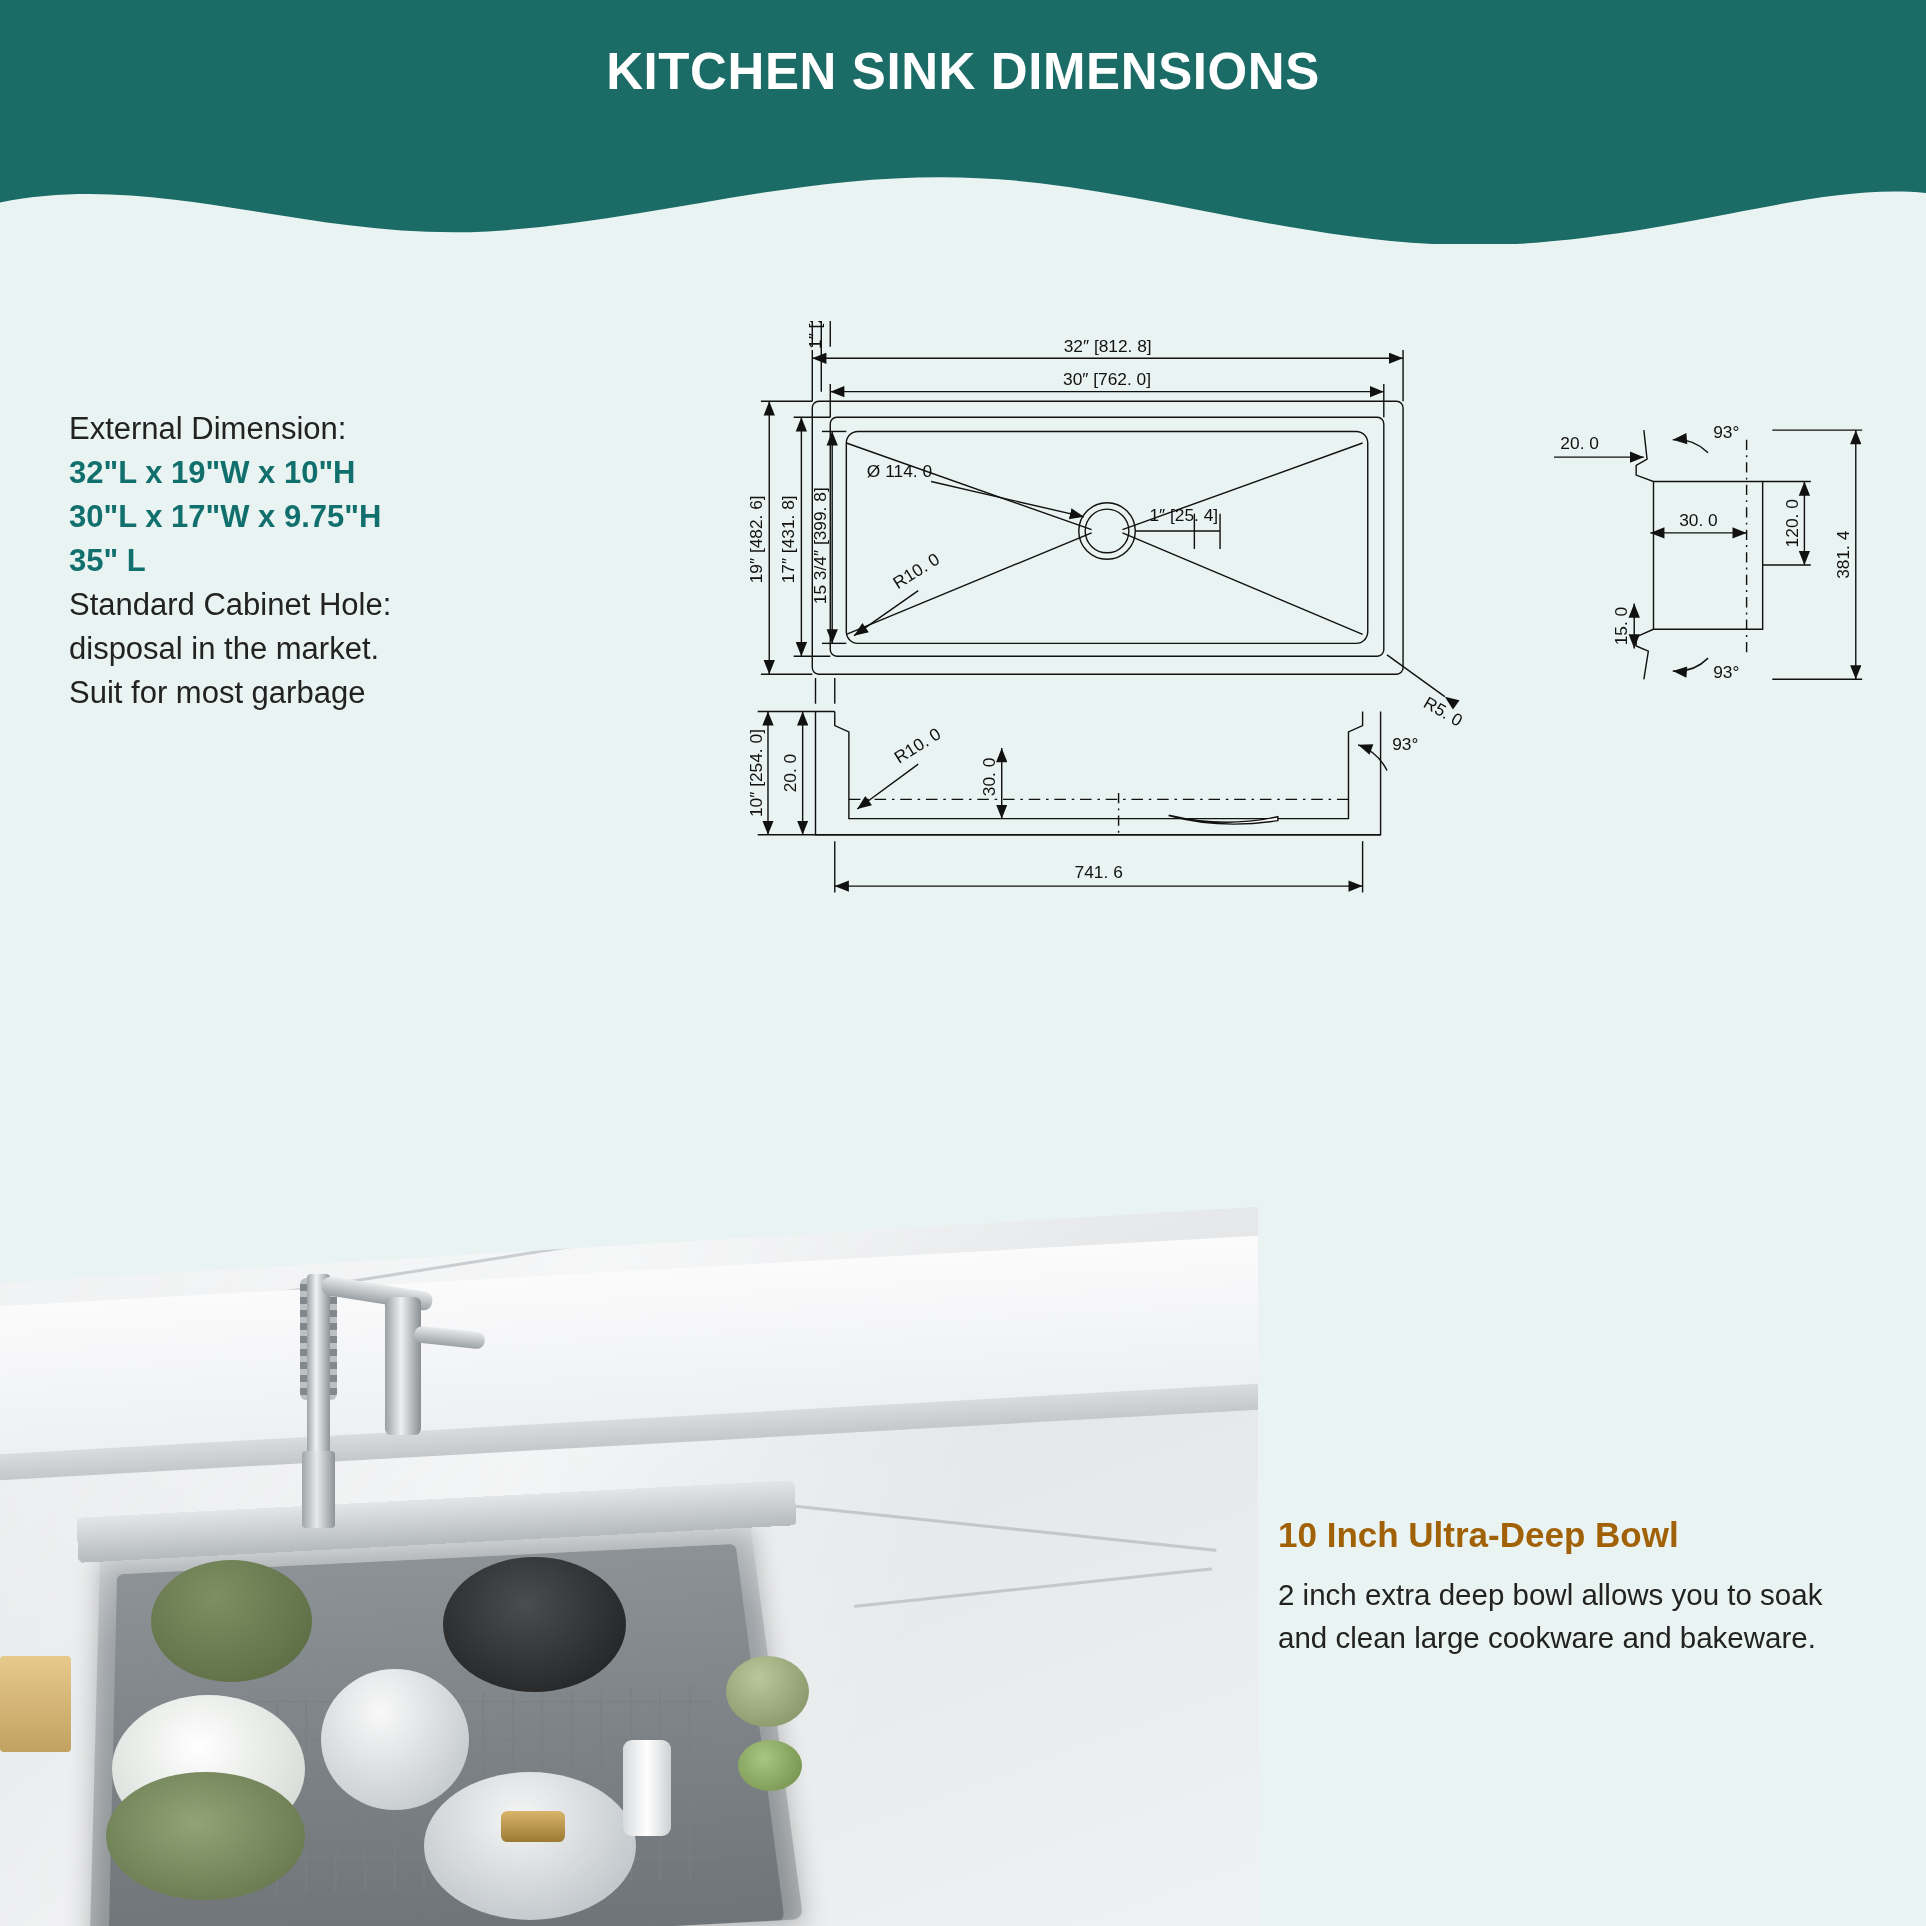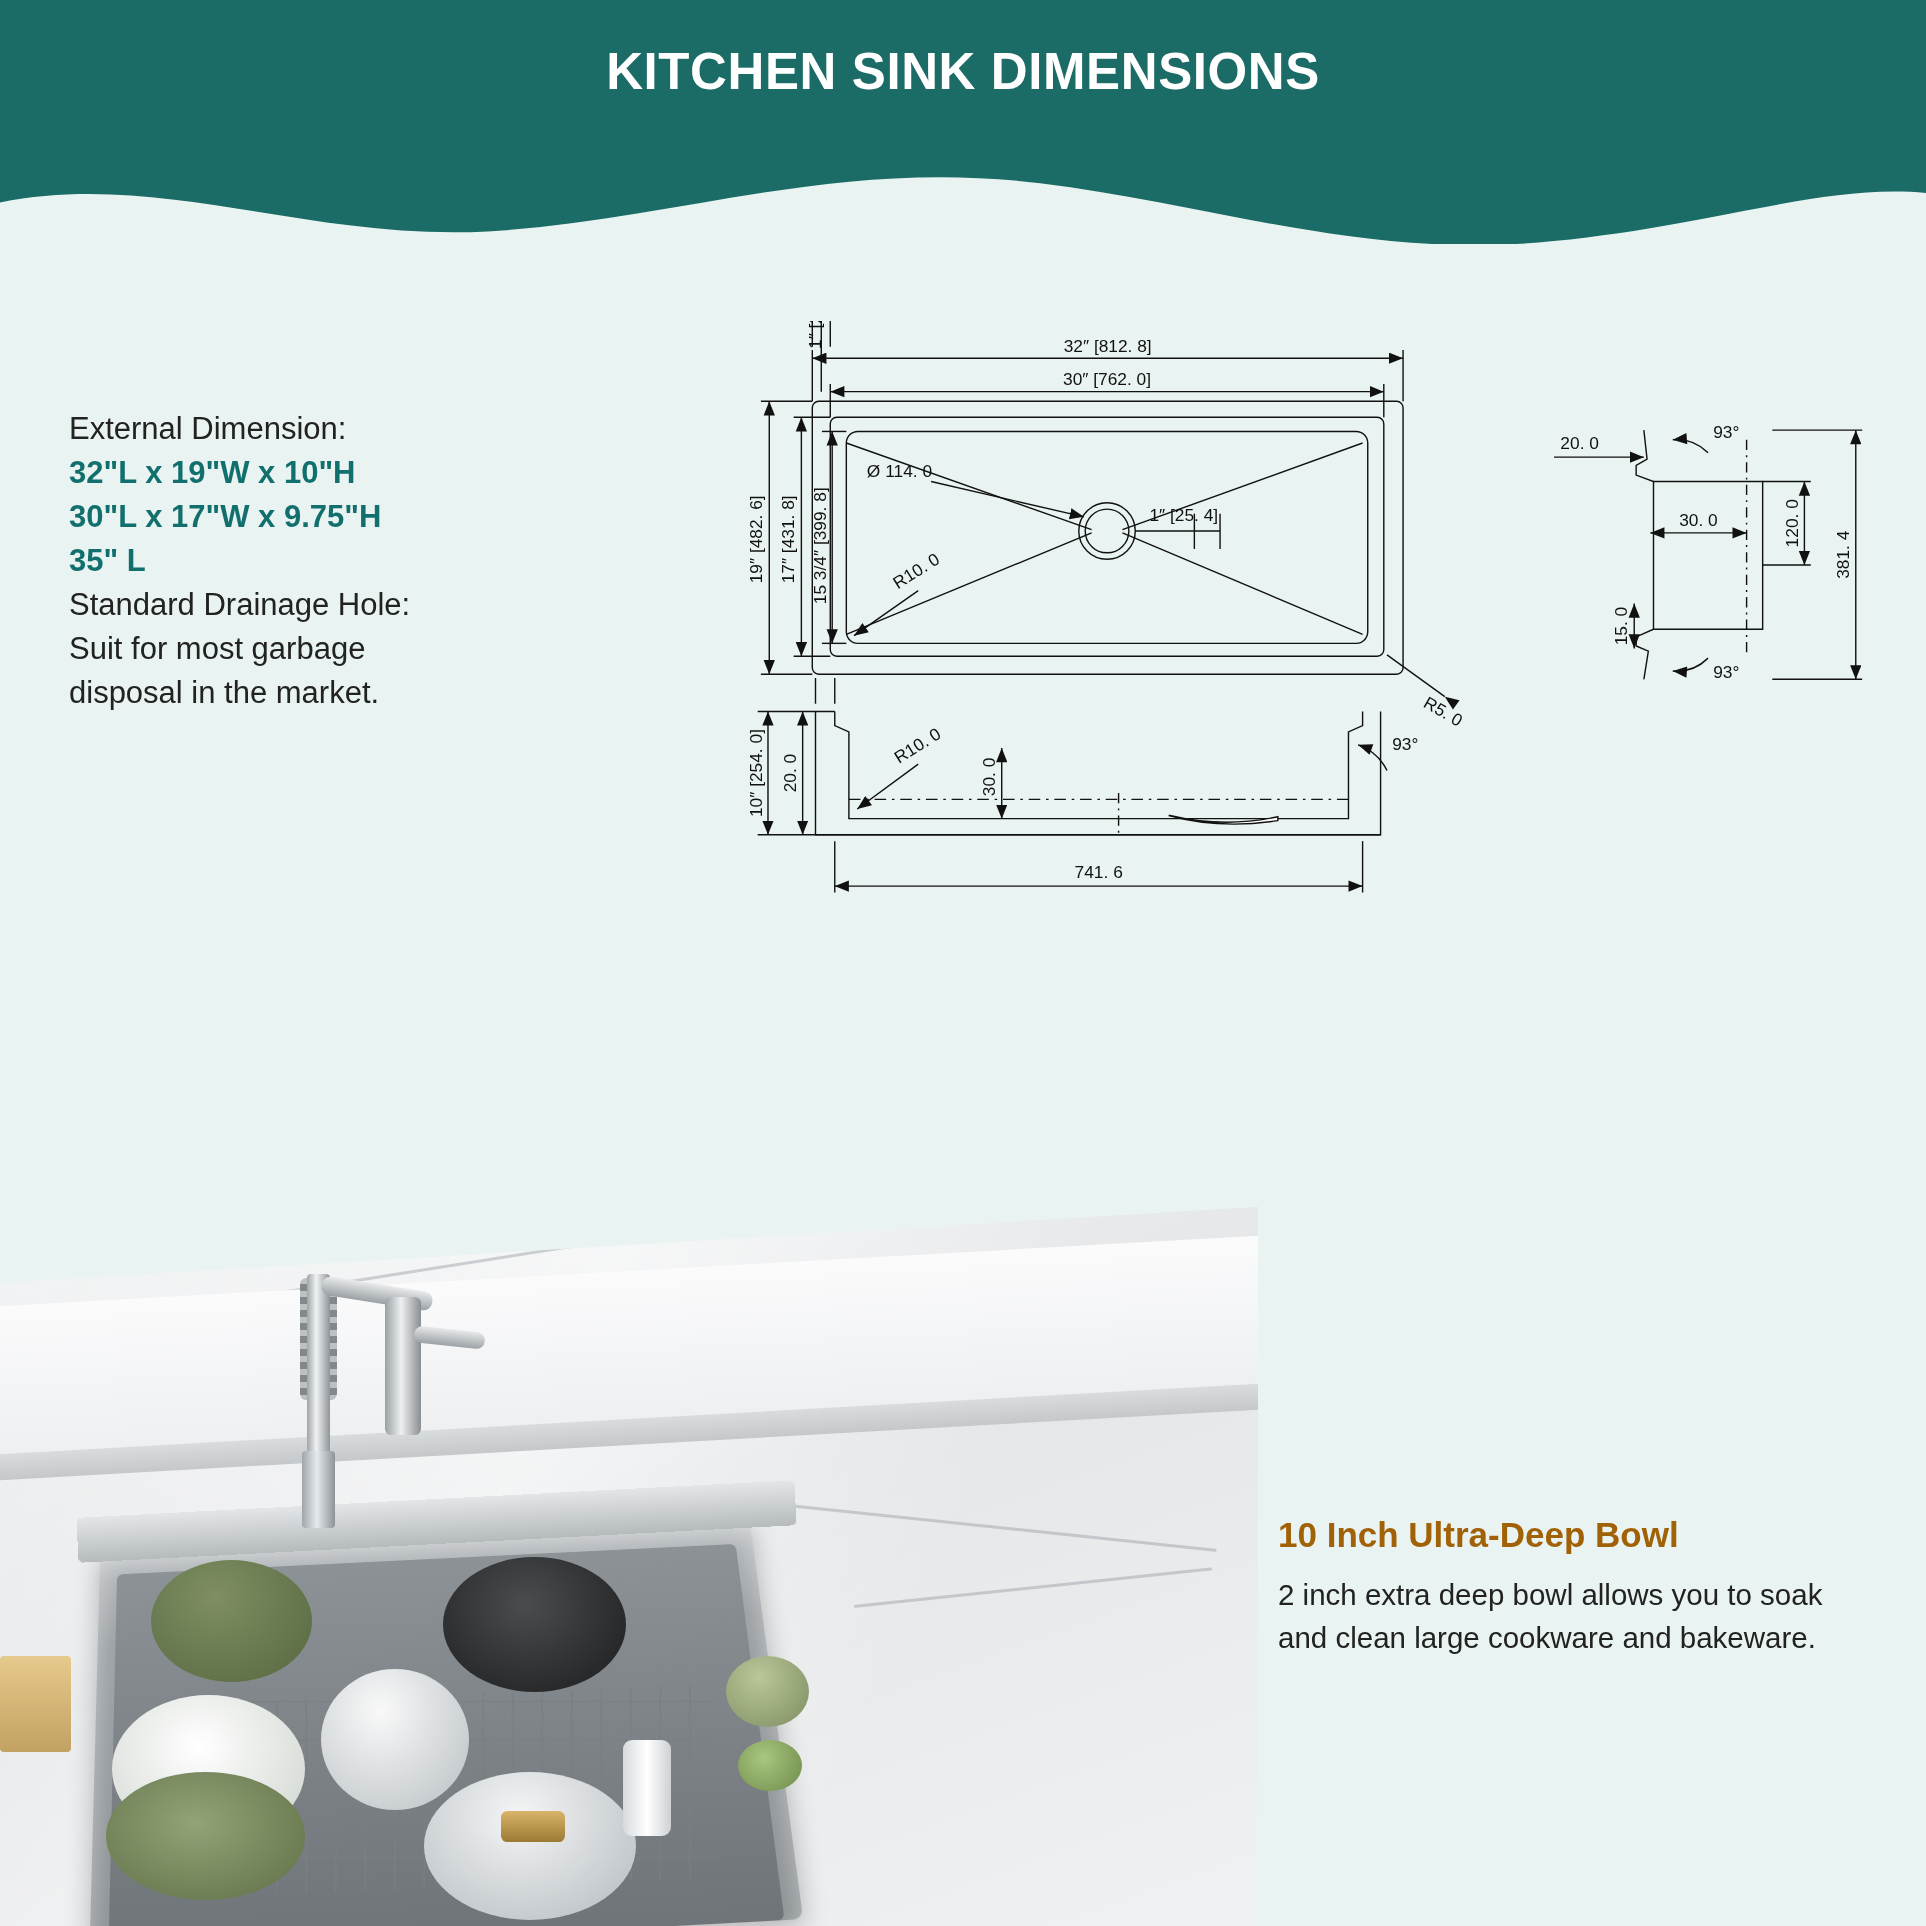--- a/index.html
+++ b/index.html
@@ -222,23 +222,23 @@
     <svg class="wave" viewBox="0 0 3000 190" preserveAspectRatio="none">
       <path d="M0,60 C250,10 480,120 760,105 C1050,88 1300,-10 1620,30 C1900,65 2130,150 2420,120 C2680,94 2840,30 3000,45 L3000,190 L0,190 Z" fill="#e9f3f1"></path>
     </svg>
   </div>
 
   <div class="spec-list">
     <div class="spec-line">External Dimension:</div>
     <div class="spec-line value">32"L x 19"W x 10"H</div>
     <div class="spec-line value">30"L x 17"W x 9.75"H</div>
     <div class="spec-line value">35" L</div>
-    <div class="spec-line">Standard Drainage Hole:</div>
+    <div class="spec-line">Standard Cabinet Hole:</div>
+    <div class="spec-line">disposal in the market.</div>
     <div class="spec-line">Suit for most garbage</div>
-    <div class="spec-line">disposal in the market.</div>
   </div>
 
   <div class="drawing">
     <svg width="1246" height="899" viewBox="0 0 1940 1400">
       <defs>
         <marker id="ar" markerWidth="12" markerHeight="12" refX="10" refY="4" orient="auto">
           <path d="M0,0 L10,4 L0,8 z" fill="#111"></path>
         </marker>
         <marker id="arS" markerWidth="12" markerHeight="12" refX="0" refY="4" orient="auto">
           <path d="M10,0 L0,4 L10,8 z" fill="#111"></path>

